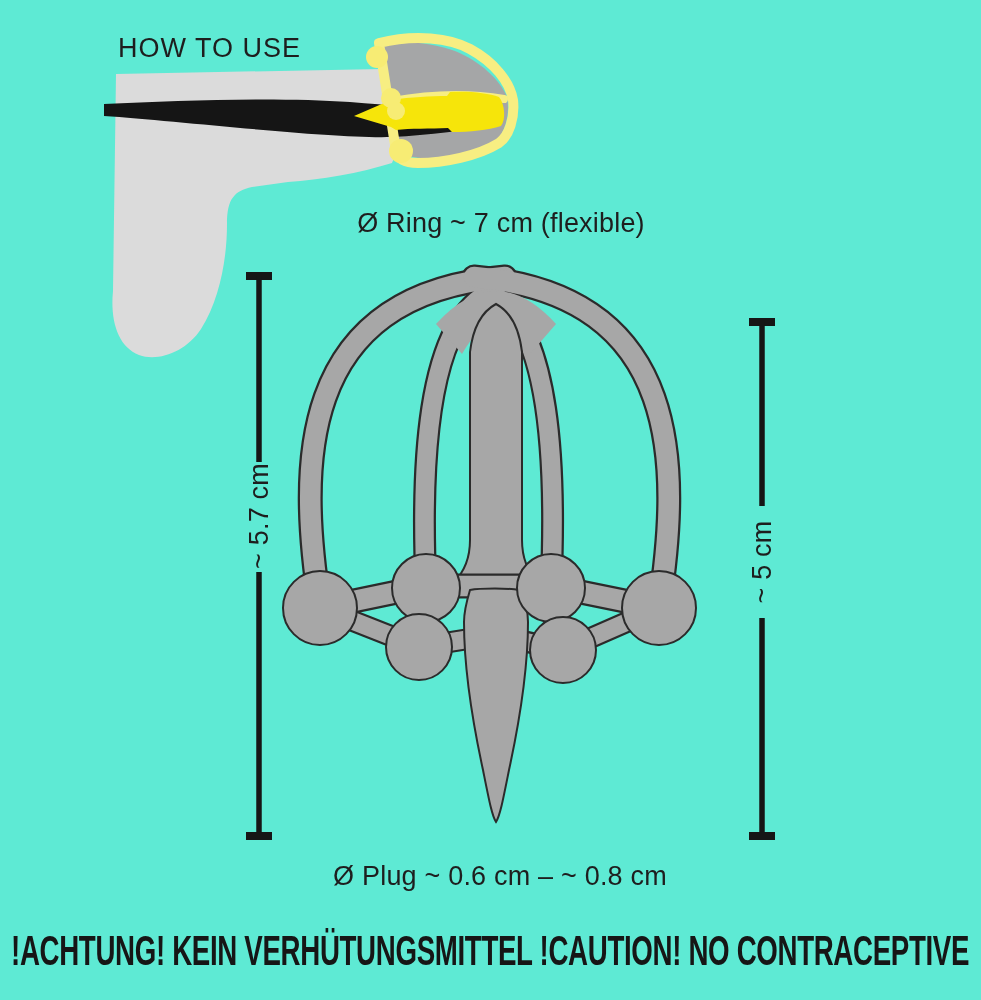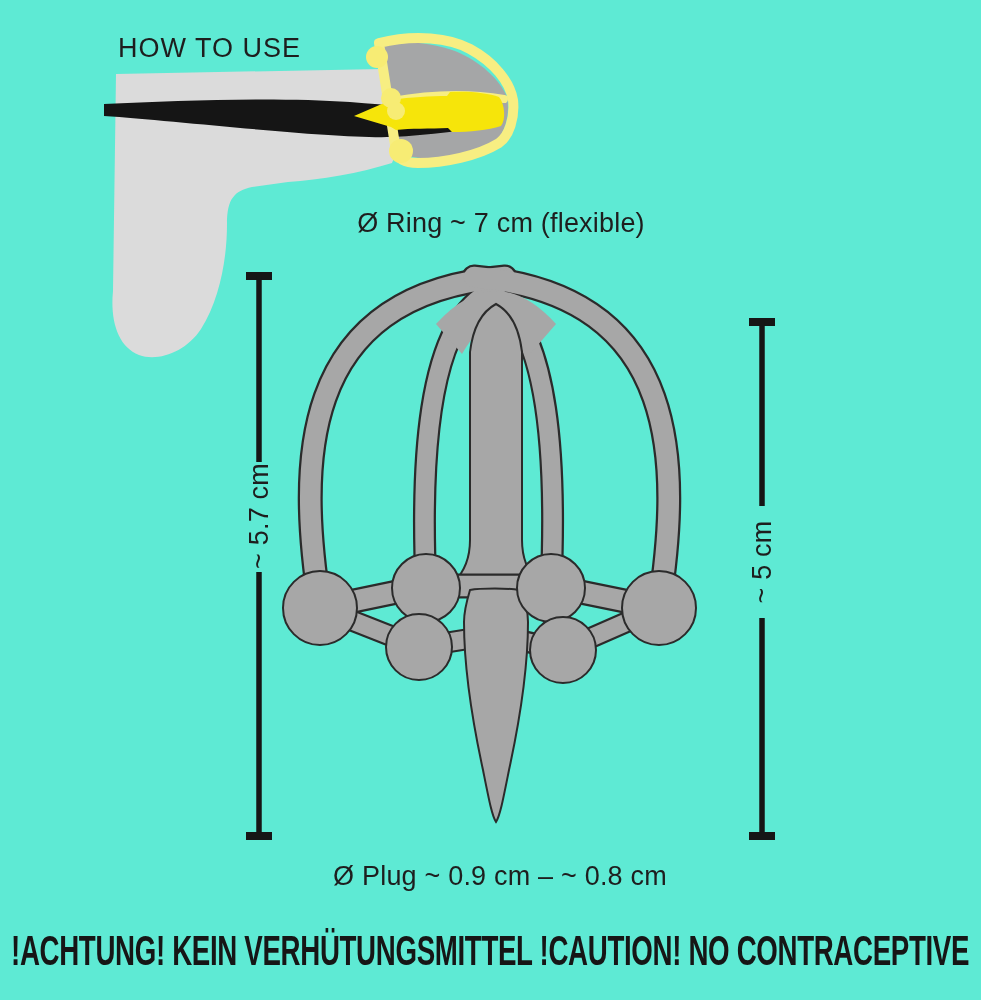--- a/index.html
+++ b/index.html
@@ -157,19 +157,19 @@
   </svg>
 
   <div class="label title" style="left:118px; top:33px;">HOW TO USE</div>
 
   <div class="label dim center-x" style="left:501px; top:208px;">Ø Ring ~ 7 cm (flexible)</div>
 
   <div class="label dim rot" style="left:259px; top:516px;">~ 5.7 cm</div>
 
   <div class="label dim rot" style="left:762px; top:562px;">~ 5 cm</div>
 
-  <div class="label dim center-x" style="left:500px; top:861px;">Ø Plug ~ 0.9 cm – ~ 0.8 cm</div>
+  <div class="label dim center-x" style="left:500px; top:861px;">Ø Plug ~ 0.6 cm – ~ 0.8 cm</div>
 
   <div class="label" style="left:11px; top:927px;">
     <span class="warning" style="transform: scaleX(0.658872);">!ACHTUNG! KEIN VERHÜTUNGSMITTEL !CAUTION! NO CONTRACEPTIVE</span>
   </div>
 
 </div>
 
 </body></html>

